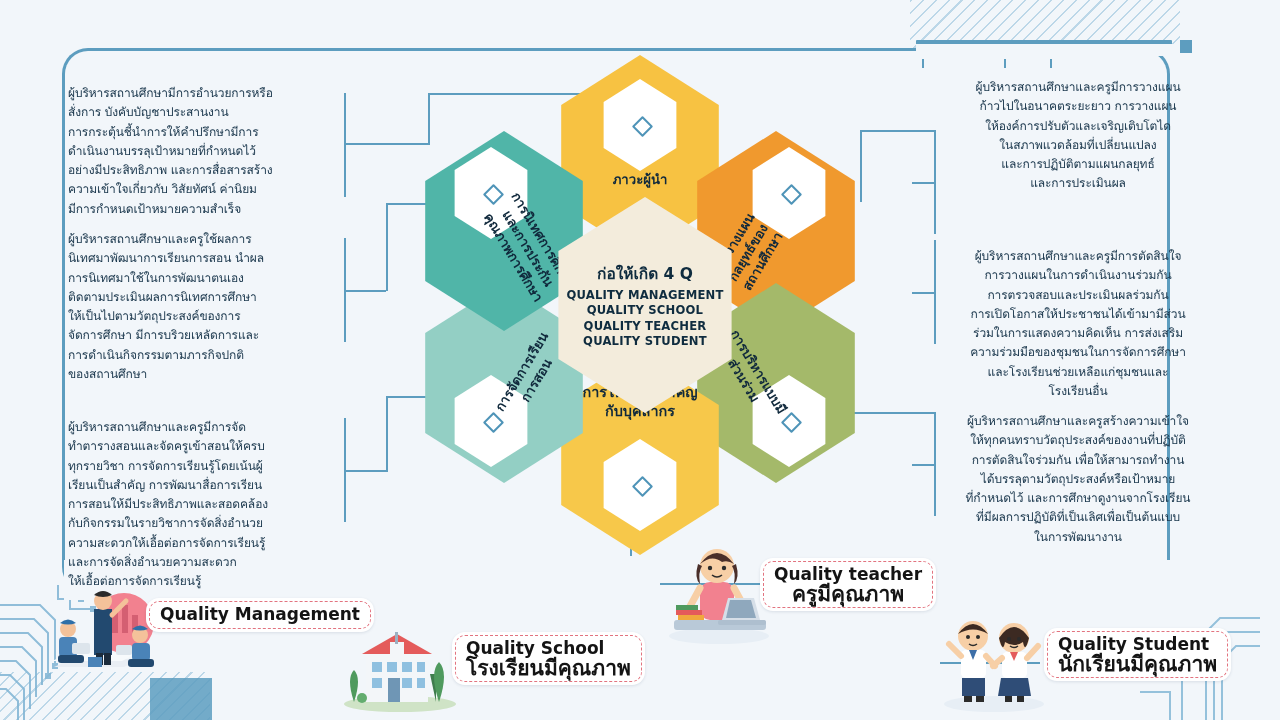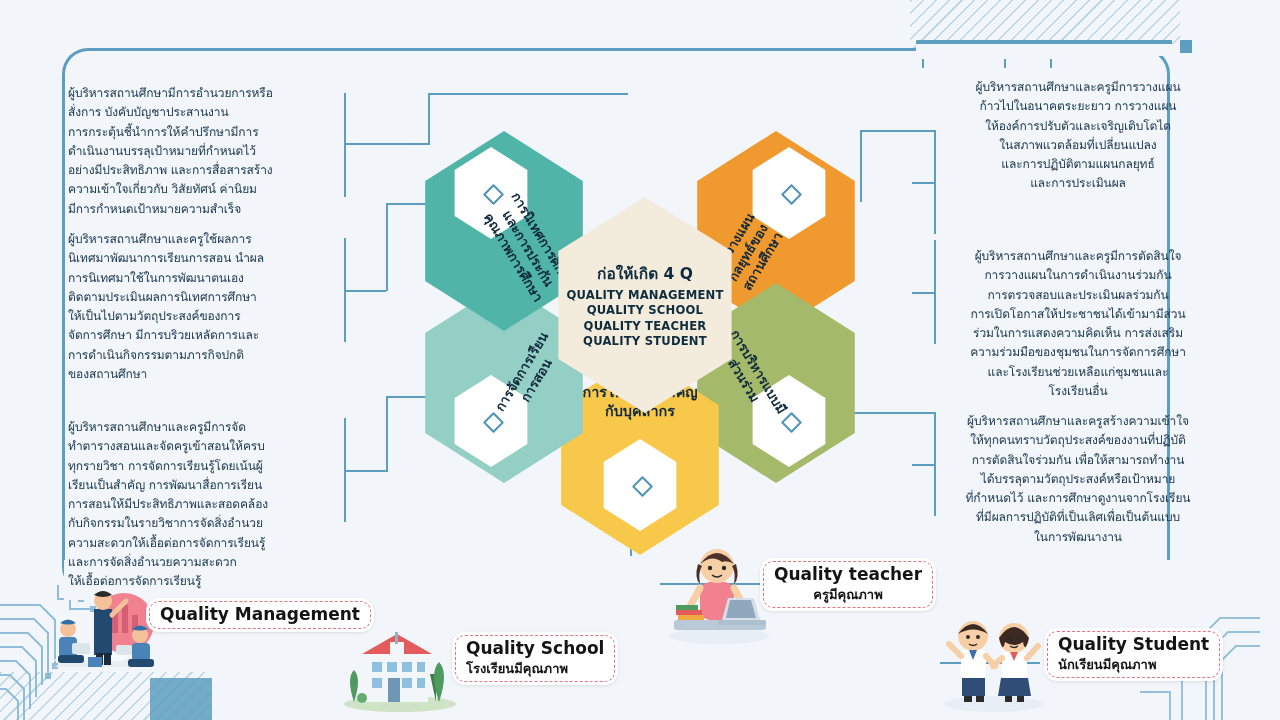--- a/index.html
+++ b/index.html
@@ -96,21 +96,21 @@
   .callout{
     position:absolute;background:#ffffff;border-radius:13px;
     padding:6px 14px 7px 14px;
     box-shadow:0 1px 3px rgba(30,60,90,.12);
   }
   .callout .dash{
     position:absolute;inset:3px;border:1.6px dashed #e2737f;border-radius:10px;
     pointer-events:none;
   }
   .callout .en{font-size:17px;font-weight:bold;color:#141414;line-height:21px;position:relative;}
-  .callout .th{font-size:13px;font-weight:bold;color:#141414;line-height:19px;position:relative;}
+  .callout .th{font-size:21px;font-weight:bold;color:#141414;line-height:19px;position:relative;}
 
   
   .illus{position:absolute;}
 </style>
 </head>
 <body>
 
 <div class="stage">
 
   <div class="bg-hatch"></div>
@@ -184,20 +184,26 @@
   <div class="conn conn-h" style="left:912px;top:464px;width:24px;"></div>
   <div class="conn conn-v" style="left:816px;top:412px;height:36px;"></div>
   <div class="conn conn-h" style="left:816px;top:412px;width:120px;"></div>
 
   <div class="conn conn-v" style="left:630px;top:516px;height:40px;"></div>
   <div class="conn conn-h" style="left:940px;top:662px;width:100px;"></div>
   <div class="conn conn-h" style="left:660px;top:583px;width:112px;"></div>
 
   <div class="wheel">
 
+    <div class="petal" style="left:149px;top:0px;">
+      <div class="shape" style="background:#f7c242"></div>
+      <div class="hole" style="left:49px;top:24px;"></div>
+      <div class="node-dot" style="left:86px;top:64px;"></div>
+      <div class="petal-label" style="left:0;top:116px;width:182px;">ภาวะผู้นำ</div>
+    </div>
 
     <div class="petal" style="left:285px;top:76px;">
       <div class="shape" style="background:#f0992e"></div>
       <div class="hole" style="left:62px;top:16px;"></div>
       <div class="node-dot" style="left:99px;top:56px;"></div>
       <div class="petal-label" style="left:-7px;top:96px;width:140px;transform:rotate(-59deg);">การวางแผน
 กลยุทธ์ของ
 สถานศึกษา</div>
     </div>
 

